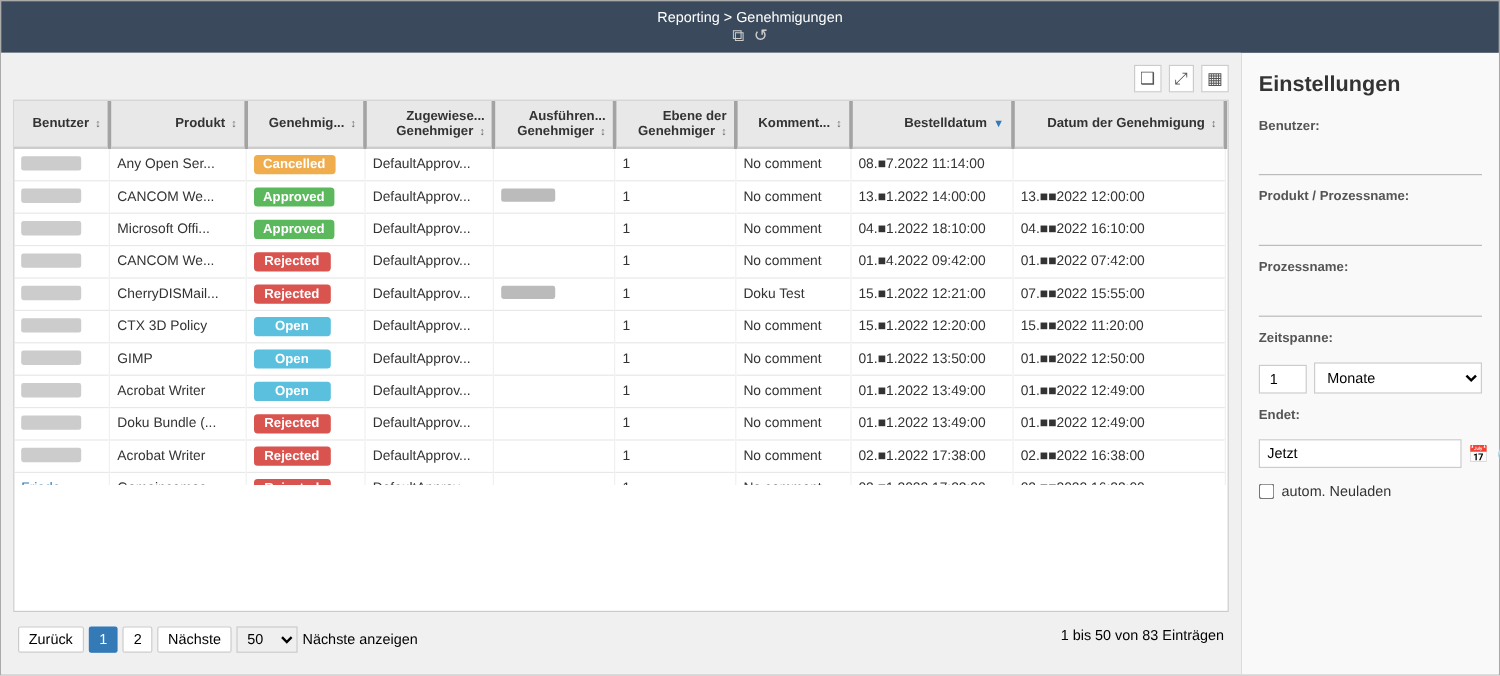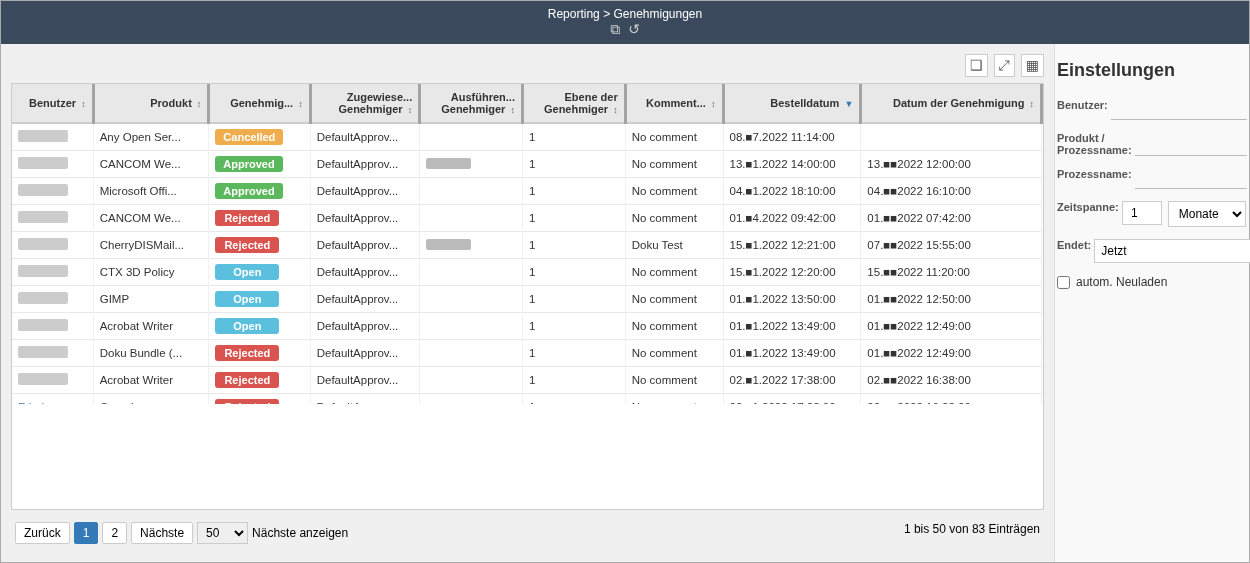--- a/index.html
+++ b/index.html
@@ -155,56 +155,56 @@
       background: #337ab7;
       color: #fff;
       border-color: #337ab7;
     }
     .page-select {
       border: 1px solid #ccc;
       padding: 2px 4px;
       font-size: 12px;
     }
     .right-panel {
-      width: 195px;
+      width: 215px;
       background: #f9f9f9;
       border-left: 1px solid #ddd;
-      padding: 16px 2px;
+      padding: 16px 14px;
       display: flex;
       flex-direction: column;
       gap: 12px;
     }
     .settings-title {
       font-size: 18px;
       font-weight: bold;
       color: #333;
       margin-bottom: 6px;
     }
     .field-group {
       display: flex;
-      flex-direction: row;
-      gap: 3px;
+      flex-direction: column;
+      gap: 14px;
     }
     .field-label {
       font-size: 11px;
       color: #555;
       font-weight: bold;
     }
     .field-input {
       border: none;
       border-bottom: 1px solid #bbb;
       padding: 3px 2px;
       font-size: 12px;
       background: transparent;
       outline: none;
       width: 100%;
     }
     .zeitspanne-row {
       display: flex;
-      align-items: flex-start;
+      align-items: flex-end;
       gap: 6px;
     }
     .zeitspanne-num {
       width: 40px;
       border: 1px solid #ccc;
       padding: 4px 6px;
       font-size: 12px;
       text-align: center;
     }
     .zeitspanne-select {

